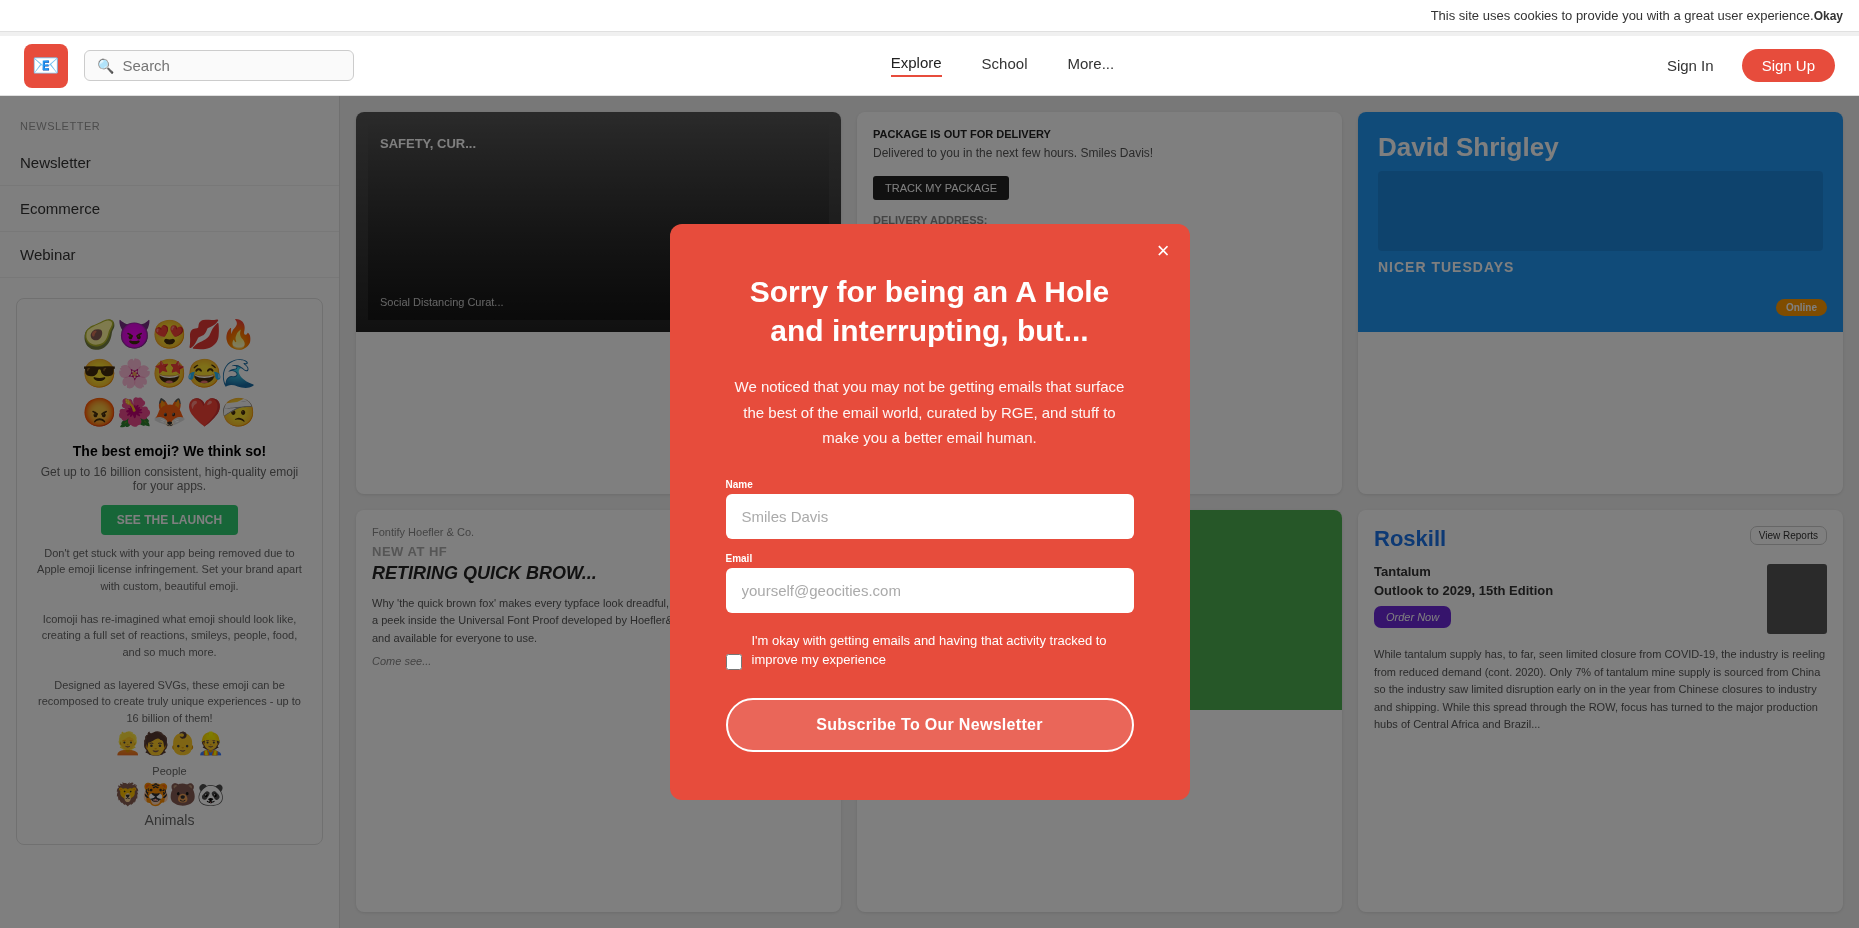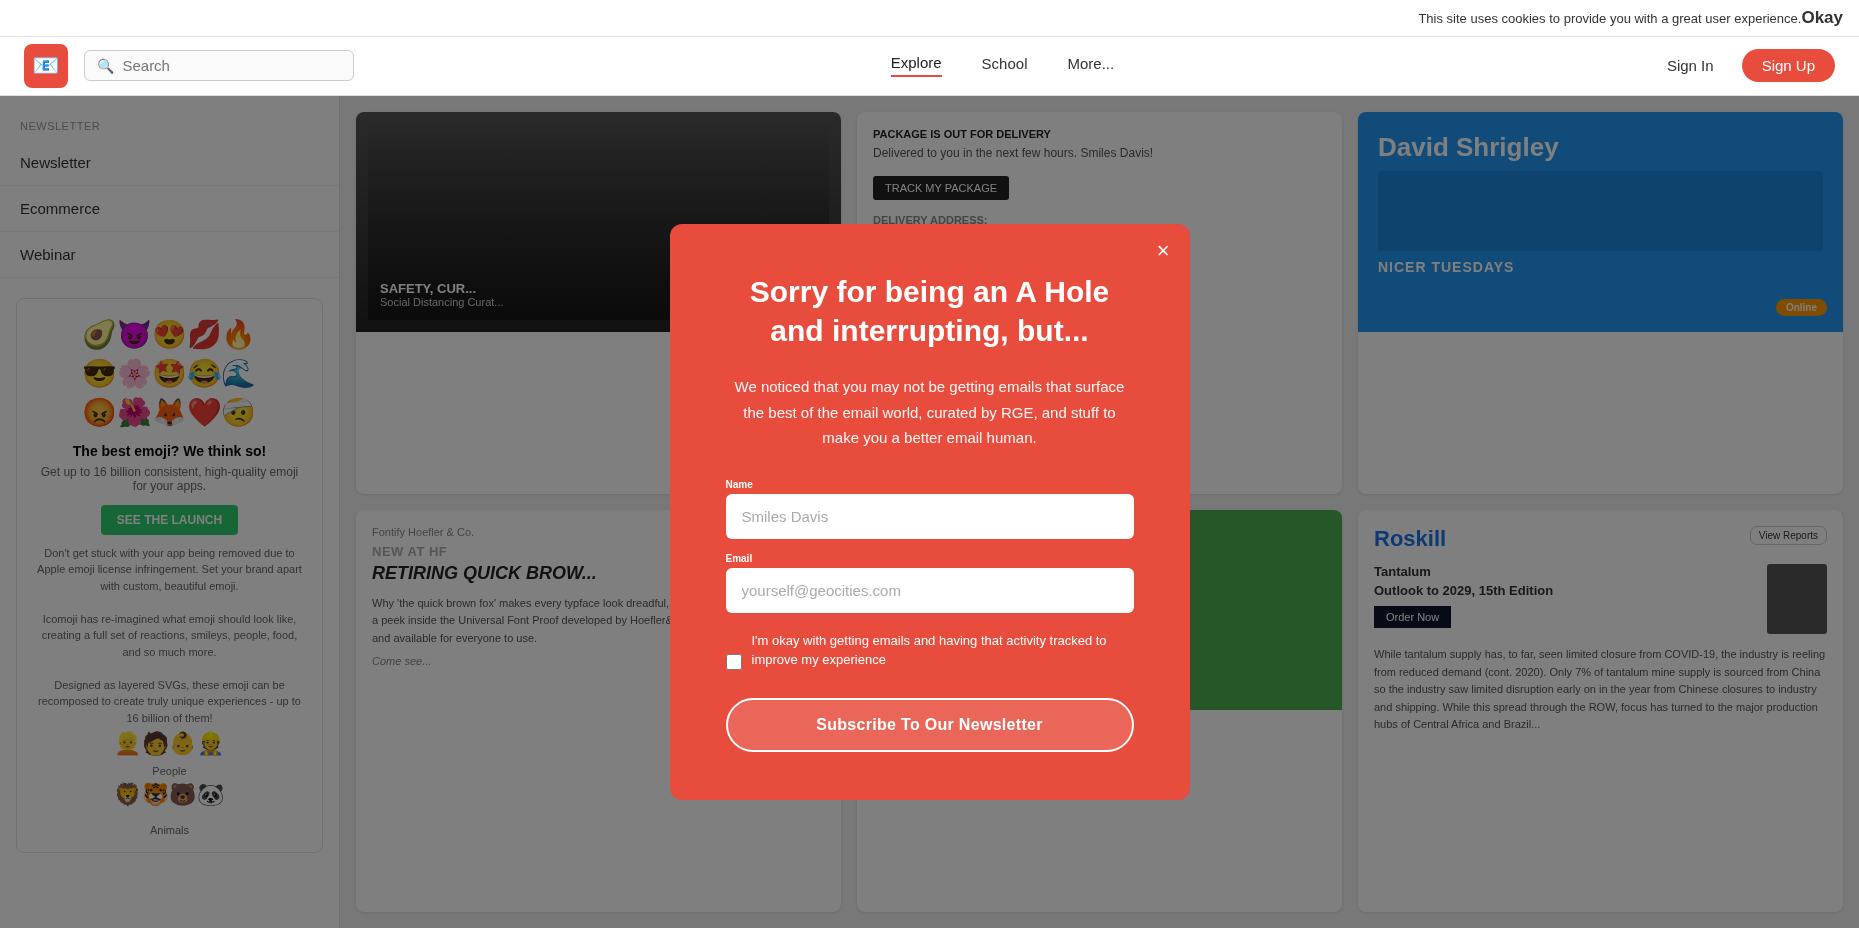--- a/index.html
+++ b/index.html
@@ -6,21 +6,21 @@
     body { font-family: -apple-system, BlinkMacSystemFont, 'Segoe UI', Arial, sans-serif; background: #f0f0f0; overflow: hidden; }
 
     
     .cookie-banner {
       position: fixed; top: 0; left: 0; right: 0; z-index: 1000;
       background: #fff; border-bottom: 1px solid #e0e0e0;
       padding: 8px 16px; display: flex; align-items: center; justify-content: flex-end;
       font-size: 13px; color: #333;
     }
     .cookie-ok {
-      background: none; border: none; cursor: pointer; font-size: 17px; color: #333; font-weight: 600;
+      background: none; border: none; cursor: pointer; font-size: 12px; color: #333; font-weight: 600;
     }
 
     
     .header {
       position: fixed; top: 36px; left: 0; right: 0; z-index: 999;
       background: #fff; border-bottom: 1px solid #e0e0e0;
       display: flex; align-items: center; padding: 0 24px; height: 60px;
     }
     .logo {
       width: 44px; height: 44px; background: #e74c3c; border-radius: 8px;
@@ -182,29 +182,29 @@
       <div class="promo-footer">
         <p>Don't get stuck with your app being removed due to Apple emoji license infringement. Set your brand apart with custom, beautiful emoji.</p>
         <br>
         <p>Icomoji has re-imagined what emoji should look like, creating a full set of reactions, smileys, people, food, and so much more.</p>
         <br>
         <p>Designed as layered SVGs, these emoji can be recomposed to create truly unique experiences - up to 16 billion of them!</p>
       </div>
       <div class="emoji-row">👱🧑👶👷</div>
       <div style="font-size:11px;color:#666;margin-top:4px;">People</div>
       <div class="emoji-row">🦁🐯🐻🐼</div>
-      <div style="font-size:11px;color:#666;margin-top:12px;">Animals</div>
+      <div style="font-size:14px;color:#666;margin-top:0;">Animals</div>
     </div>
   </aside>
 
   <main class="content-area">
 
     <div class="card">
       <div class="safety-card-img">
-        <div style="background:linear-gradient(180deg,rgba(80,80,80,0.5) 0%,rgba(20,20,20,0.9) 100%);width:100%;height:100%;display:flex;flex-direction:column;justify-content:flex-end;padding:12px;">
+        <div style="background:linear-gradient(180deg,rgba(80,80,80,0.5) 0%,rgba(20,20,20,0.9) 100%);width:100%;height:100%;display:flex;flex-direction:column;justify-content:space-between;padding:12px;">
           <div style="color:#fff;font-size:13px;font-weight:700;text-transform:uppercase;">SAFETY, CUR...</div>
           <div style="color:#ccc;font-size:11px;">Social Distancing Curat...</div>
         </div>
       </div>
     </div>
 
     <div class="card">
       <div style="padding:16px;font-size:12px;color:#333;">
         <div style="font-size:11px;font-weight:700;color:#222;margin-bottom:6px;">PACKAGE IS OUT FOR DELIVERY</div>
         <div style="font-size:12px;color:#555;margin-bottom:8px;">Delivered to you in the next few hours. Smiles Davis!</div>
@@ -246,21 +246,21 @@
     <div class="card">
       <div style="padding:16px;">
         <div style="display:flex;justify-content:space-between;align-items:flex-start;margin-bottom:12px;">
           <div style="font-size:22px;font-weight:800;color:#1a73e8;">Roskill</div>
           <button style="font-size:10px;border:1px solid #ccc;background:#fff;border-radius:7px;padding:3px 8px;cursor:pointer;color:#333;">View Reports</button>
         </div>
         <div style="display:flex;gap:12px;margin-bottom:12px;align-items:flex-start;">
           <div style="flex:1;">
             <div style="font-size:13px;font-weight:600;color:#333;">Tantalum</div>
             <div style="font-size:13px;font-weight:700;color:#333;margin-top:4px;">Outlook to 2029, 15th Edition</div>
-            <button style="margin-top:8px;background:#0f172a;color:#fff;border:none;border-radius:0;padding:5px 12px;font-size:11px;cursor:pointer;">Order Now</button>
+            <button style="margin-top:8px;background:#6d28d9;color:#fff;border:none;border-radius:7px;padding:5px 12px;font-size:11px;cursor:pointer;font-style:italic;">Order Now</button>
           </div>
           <div style="width:60px;height:70px;background:#555;border-radius:3px;flex-shrink:0;"></div>
         </div>
         <div style="font-size:11px;color:#555;line-height:1.6;">While tantalum supply has, to far, seen limited closure from COVID-19, the industry is reeling from reduced demand (cont. 2020). Only 7% of tantalum mine supply is sourced from China so the industry saw limited disruption early on in the year from Chinese closures to industry and shipping. While this spread through the ROW, focus has turned to the major production hubs of Central Africa and Brazil...</div>
       </div>
     </div>
 
   </main>
 </div>
 

